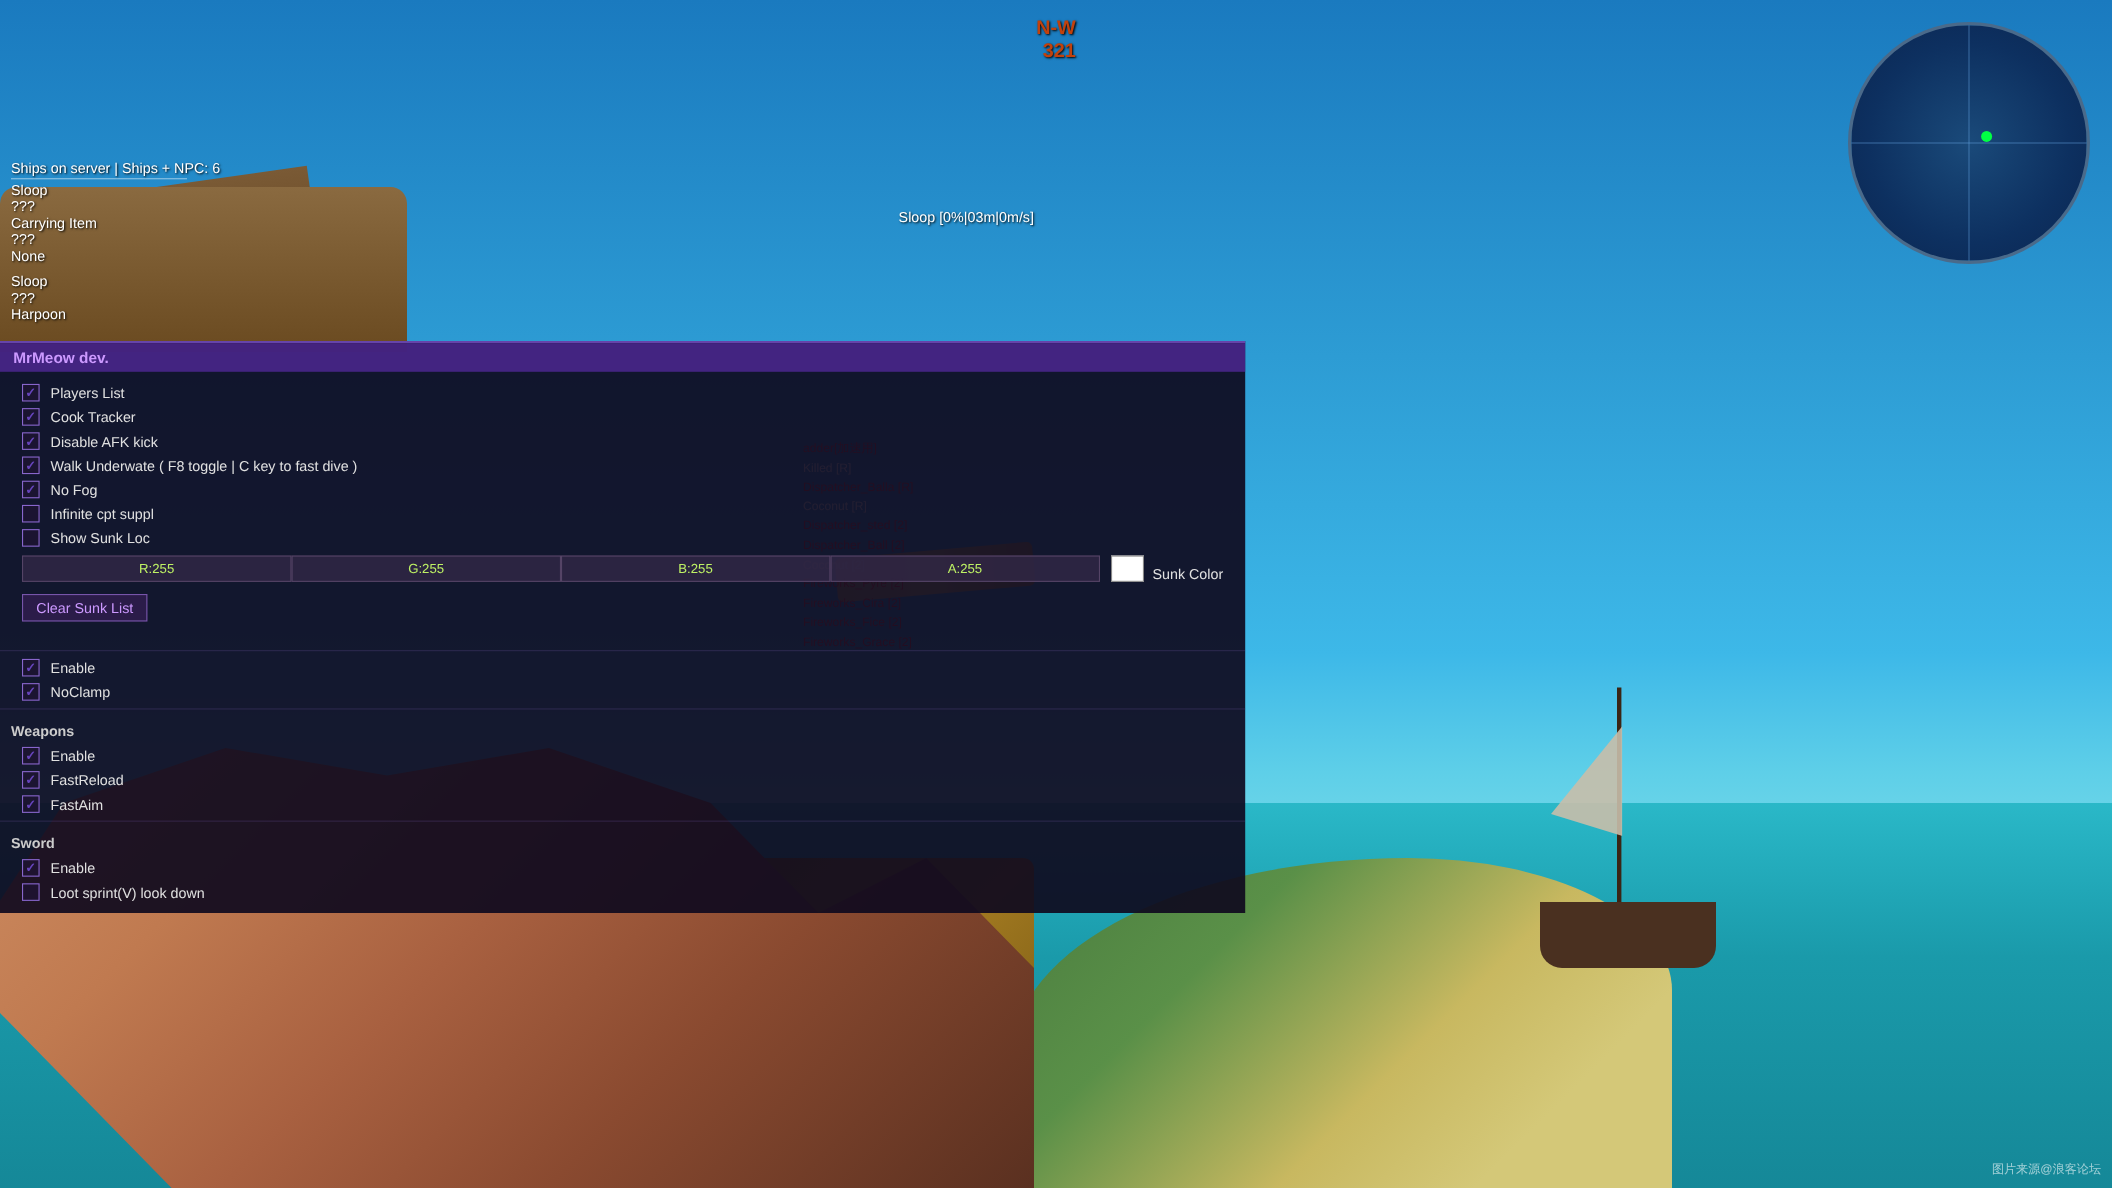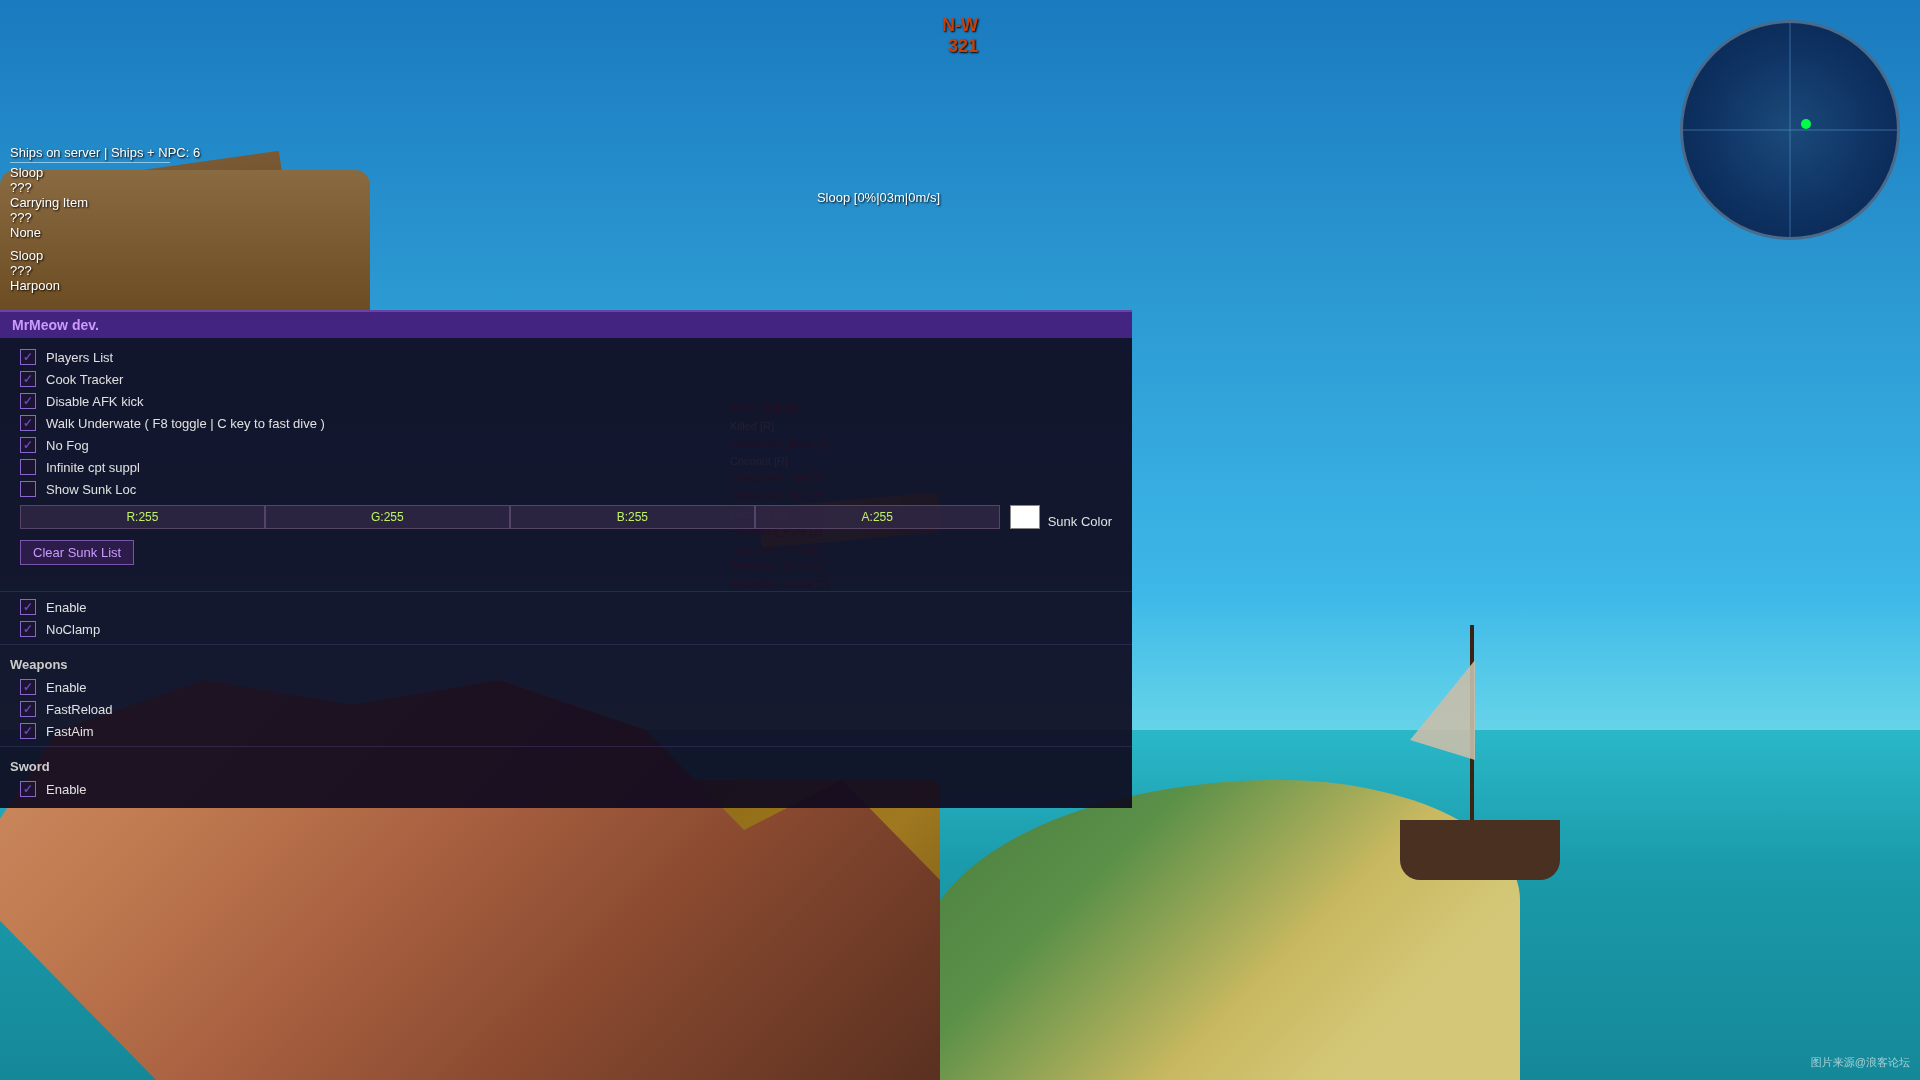--- a/index.html
+++ b/index.html
@@ -558,15 +558,19 @@
 
     <div class="divider"></div>
 
     
     <div class="section-label">Sword</div>
 
     <div class="menu-item">
       <div class="checkbox checked"></div>
       <span>Enable</span>
     </div>
+    <div class="menu-item">
+      <div class="checkbox"></div>
+      <span>Loot sprint(V) look down</span>
+    </div>
 
   </div>
 </div>
 
 </body></html>

